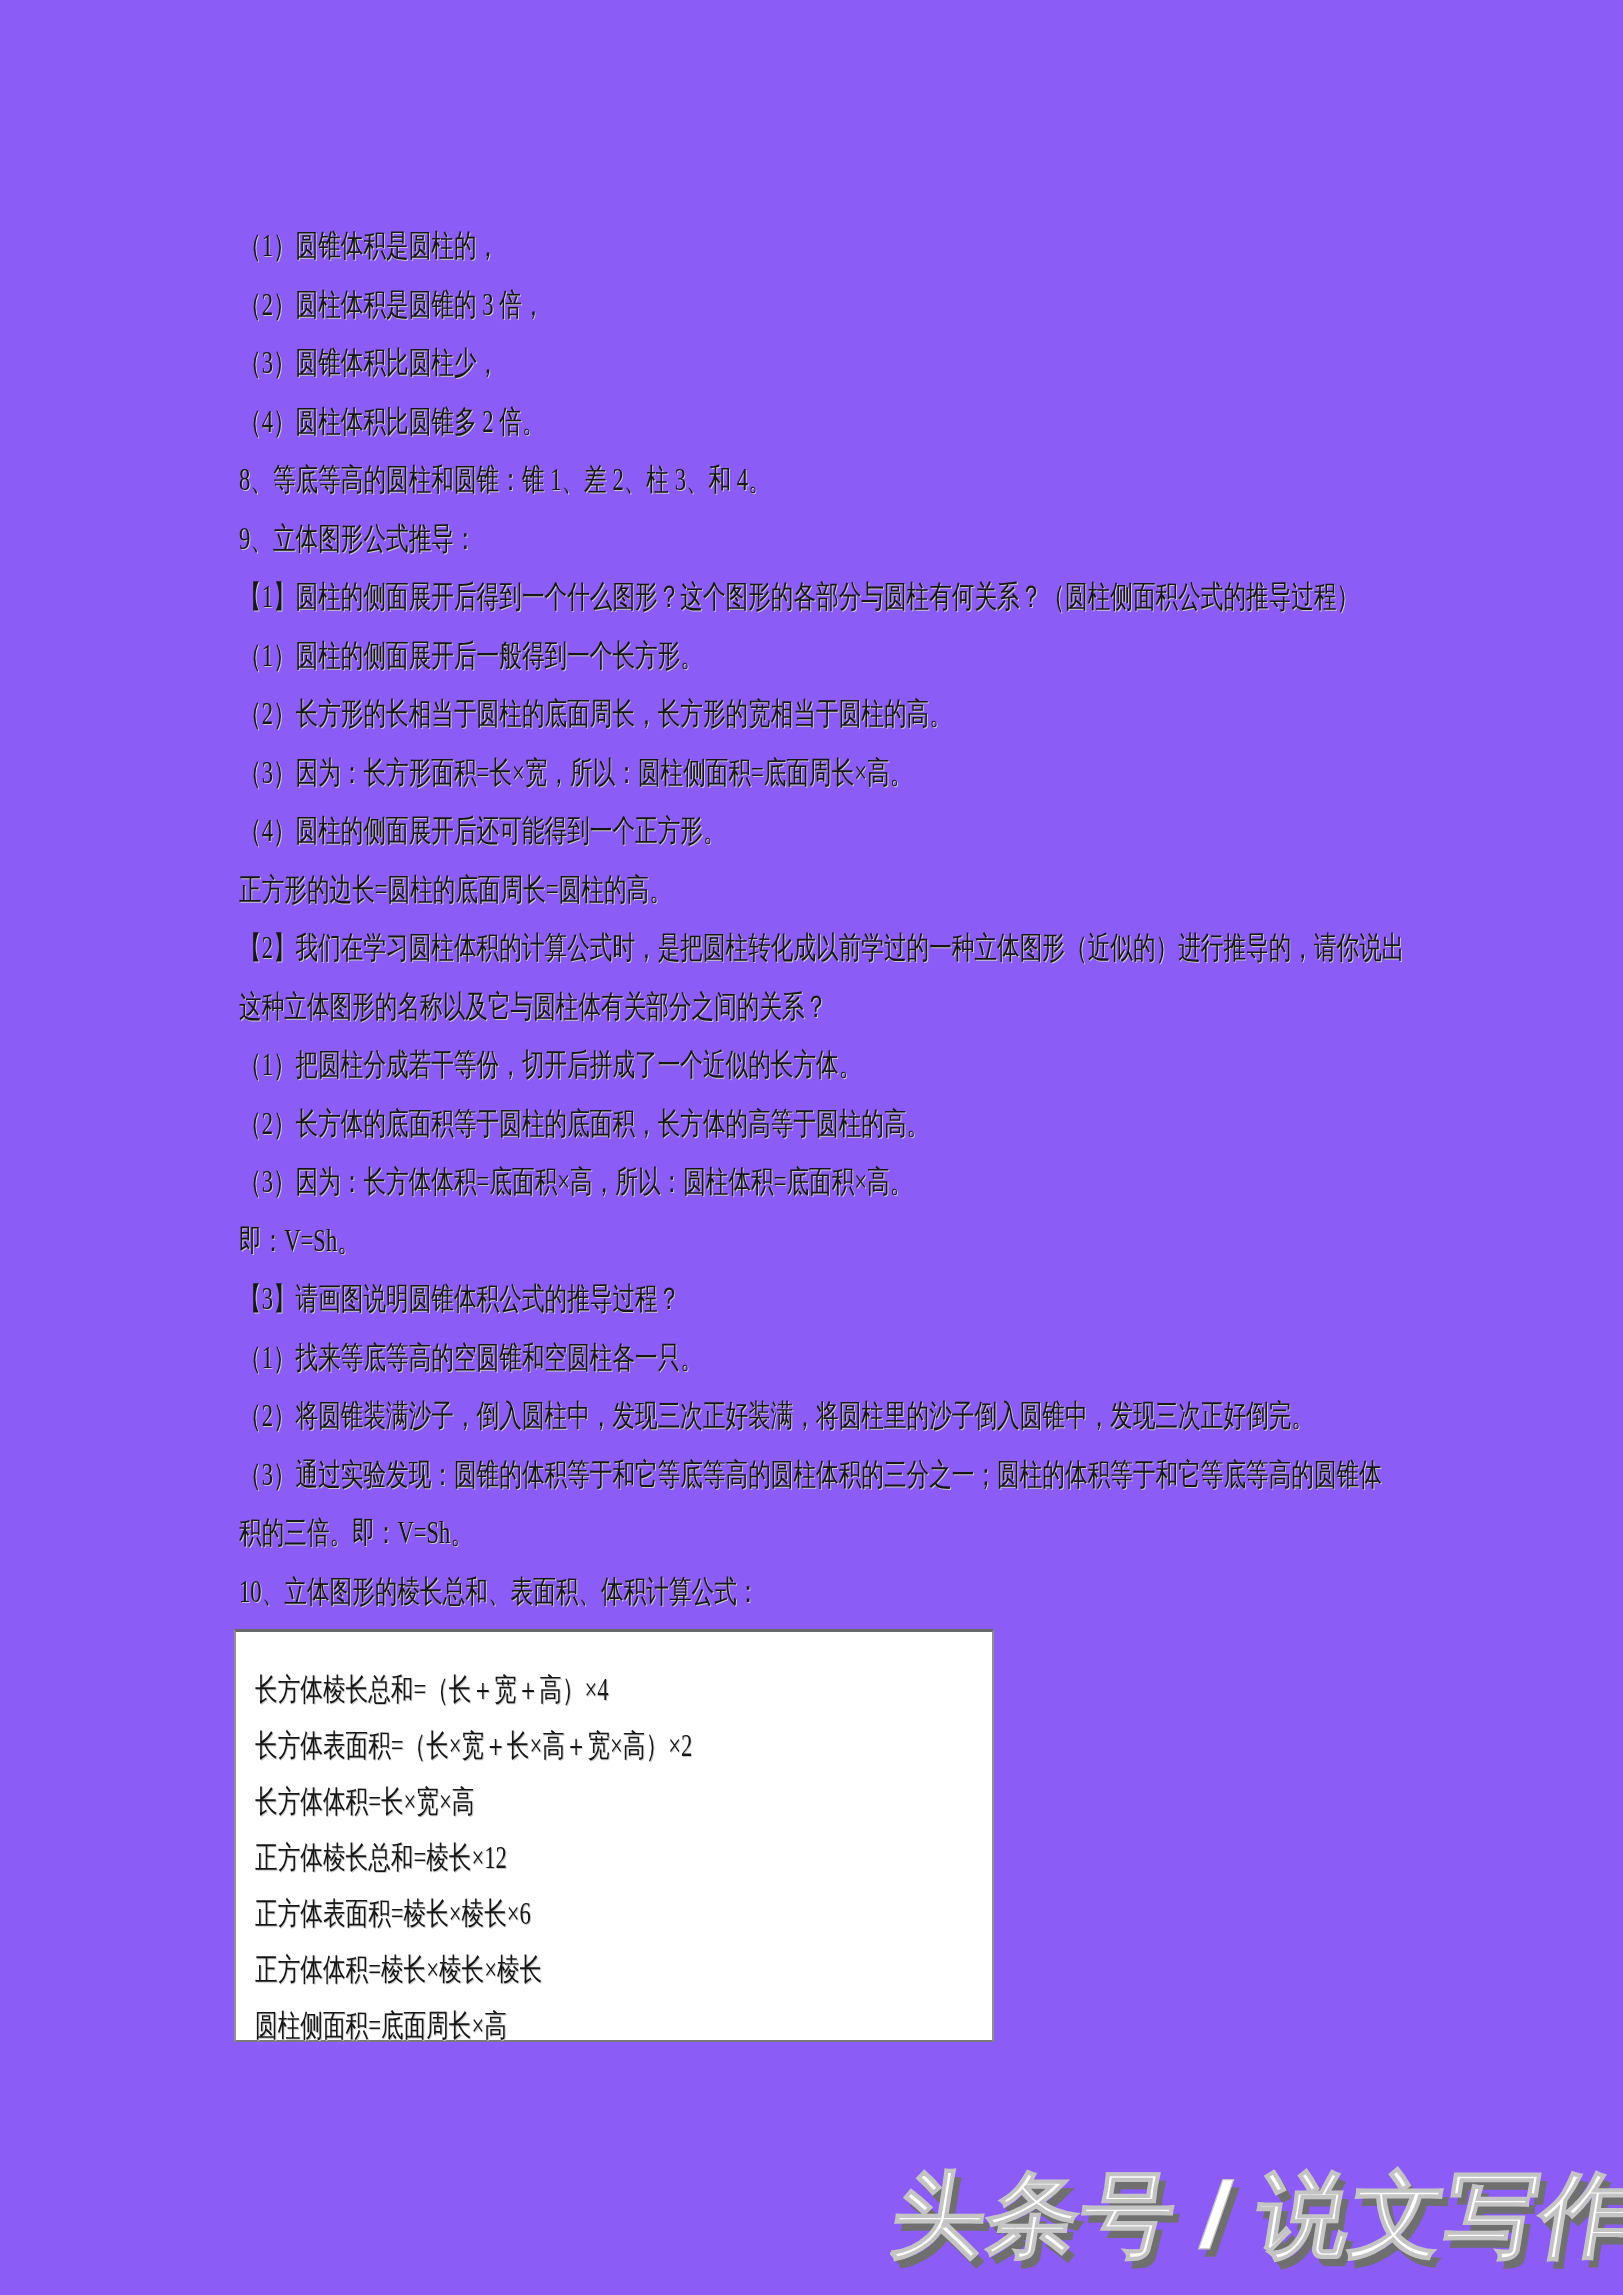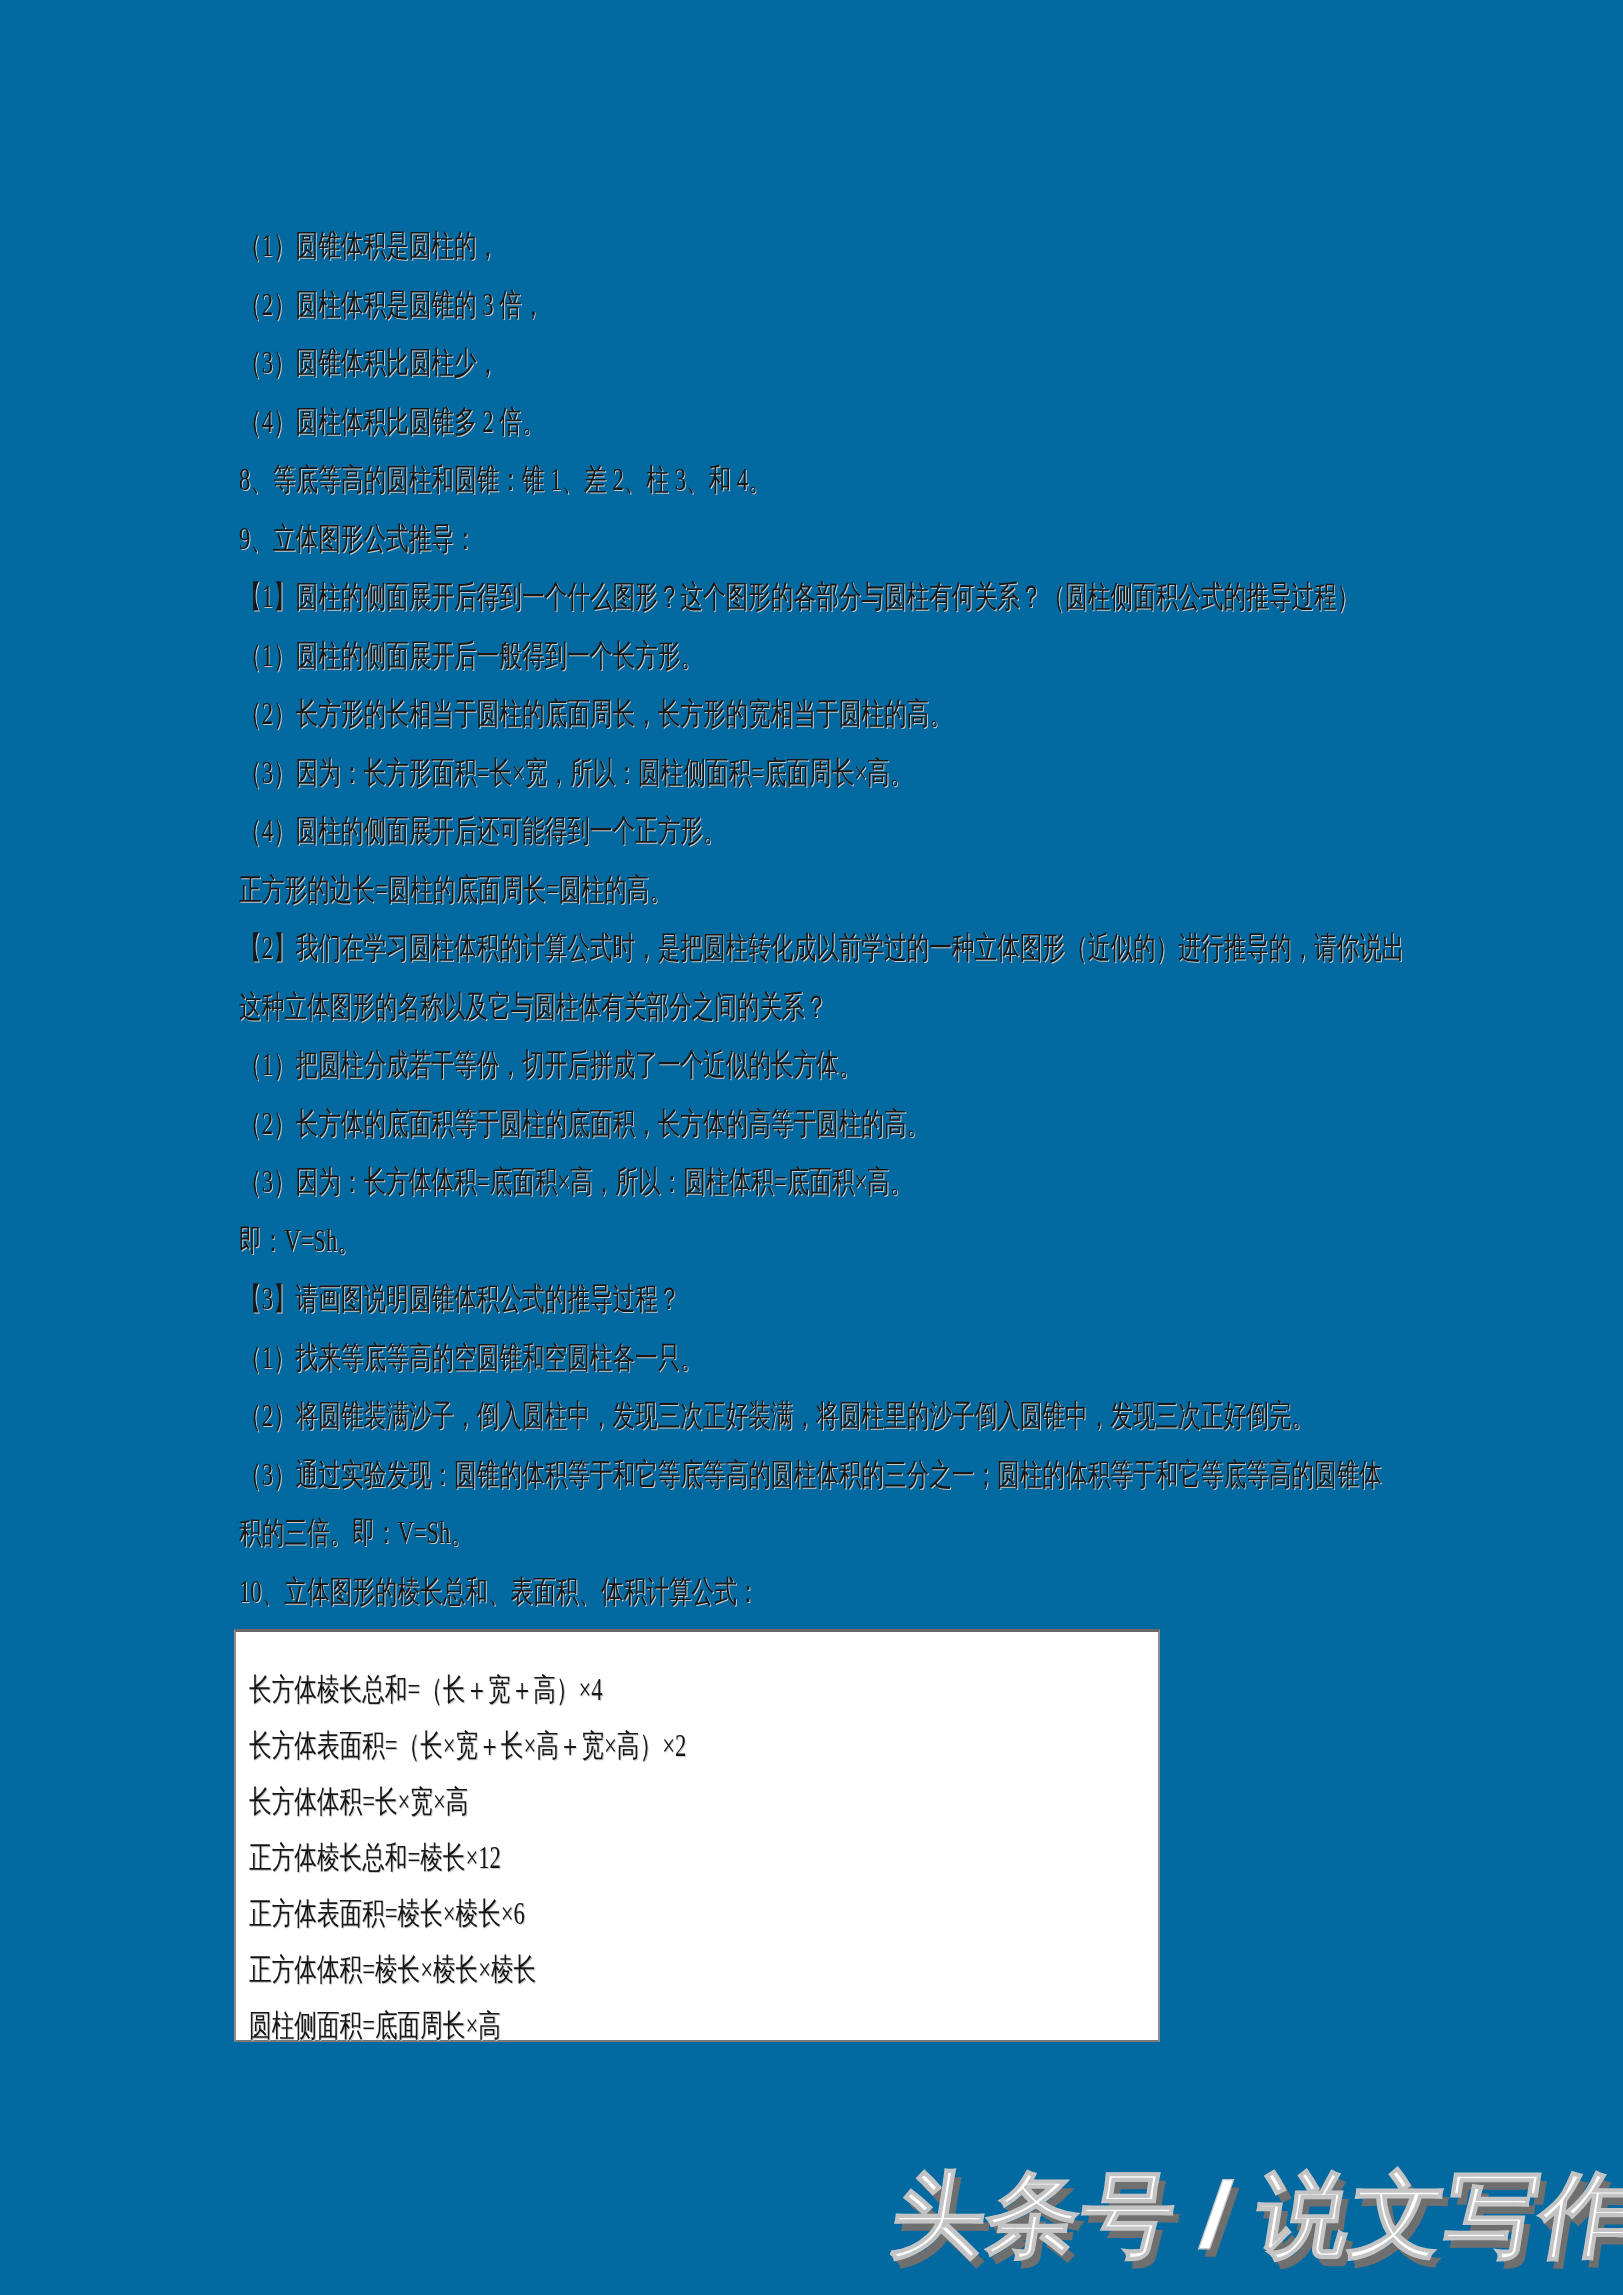--- a/index.html
+++ b/index.html
@@ -1,19 +1,19 @@
 <!DOCTYPE html>
 <html style="font-size:10.5px"><head>
 <meta charset="utf-8">
 <style>
   html,body{margin:0;padding:0;background:#e8e8e8;}
   .page{
     position:relative;
     width:1623px;height:2295px;
-    background:#0369a1;
+    background:#8b5cf6;
     overflow:hidden;
     font-family:"Liberation Serif","DejaVu Serif",serif;
     color:#161616;
   }
   .content{
     position:absolute;
     left:239px;top:230px;
     width:1243px;
   }
   p.line{
@@ -27,27 +27,27 @@
     text-shadow:1.3px 1.3px 0 #c9c9c9;
   }
   
   .i0{margin-left:0;}
   .i1{margin-left:6.5px;}
   .i2{margin-left:17px;}
   .i3{margin-left:47px;}
   .formula-box{
     position:absolute;
     left:-4.6px;top:1399px;
-    width:926px;height:413px;
+    width:760px;height:413px;
     box-sizing:border-box;
     border:2px solid #8f8f8f;
     border-top:3.9px solid #686868;
     border-bottom:2.6px solid #7a7a7a;
     background:#ffffff;
-    padding:42px 0 0 13px;
+    padding:42px 0 0 19px;
   }
   .formula-box p.line{
     margin:0 0 25px 0;
   }
   .watermark{
     position:absolute;
     left:893px;top:2164px;
     font-family:"Liberation Sans","DejaVu Sans",sans-serif;
     font-weight:bold;
     font-size:93px;

